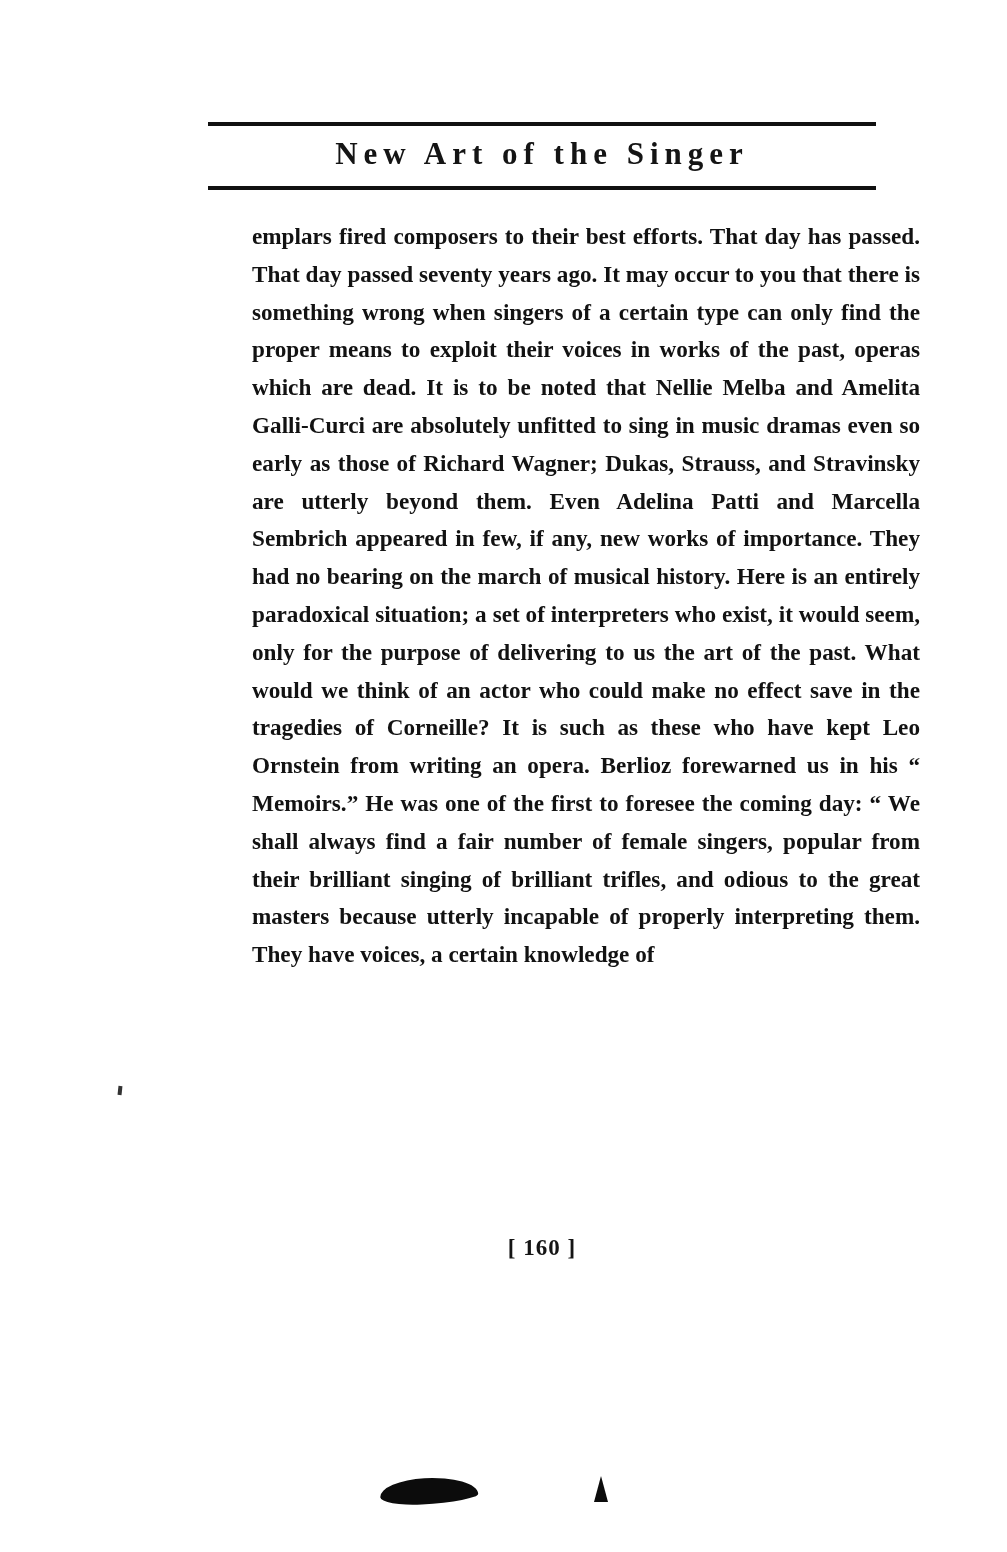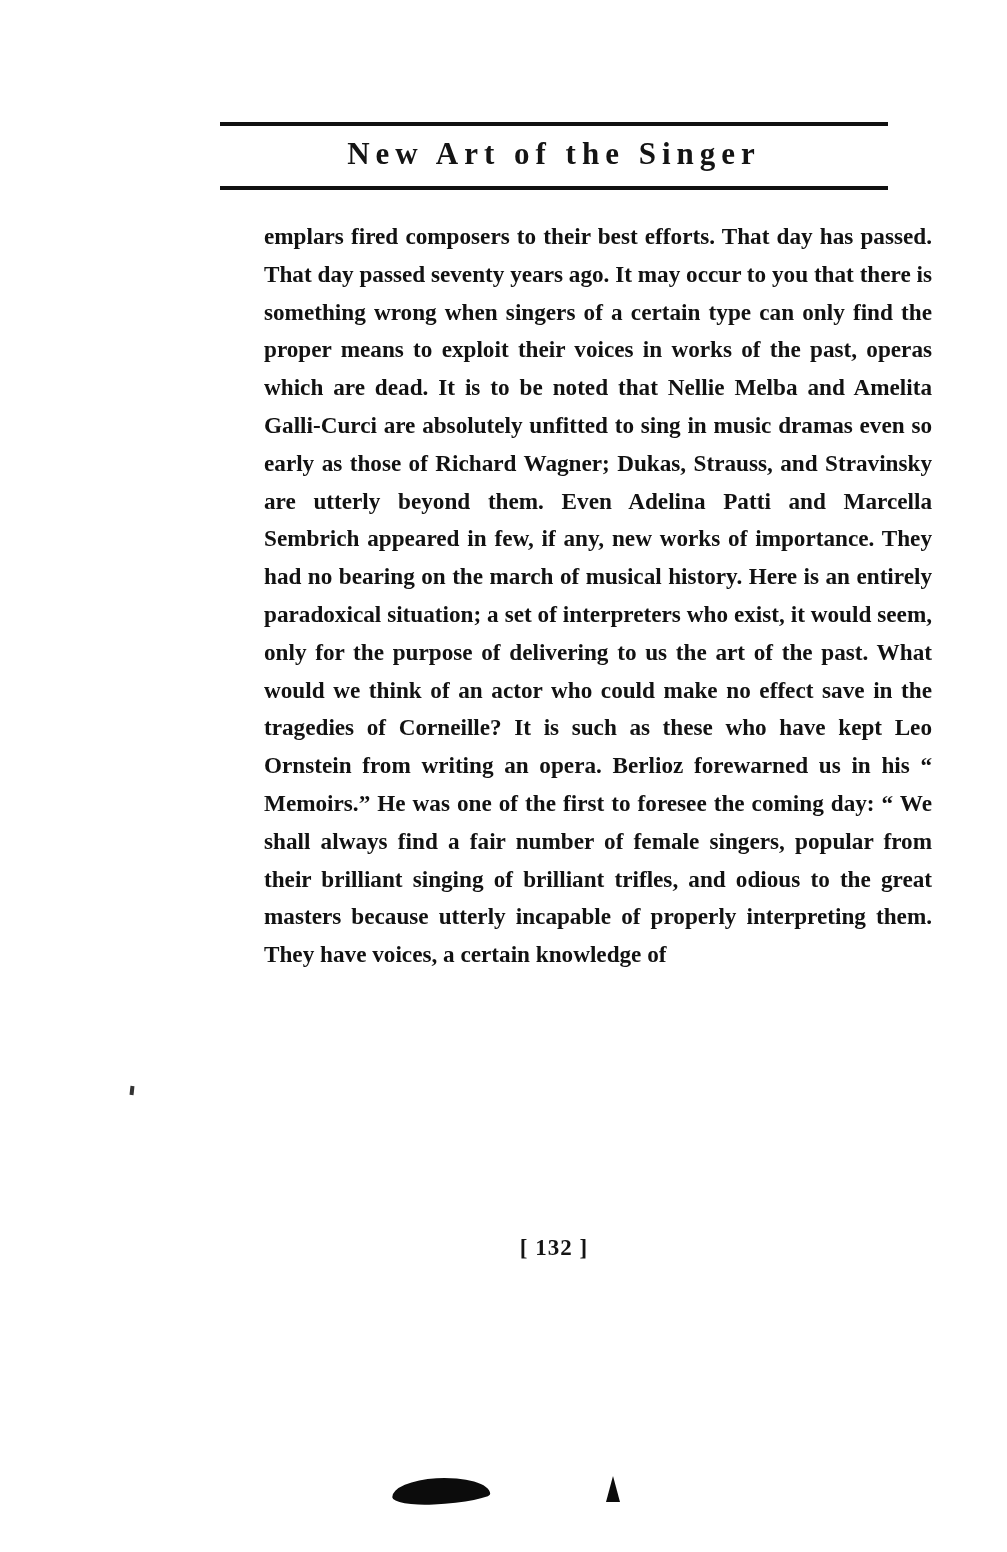--- a/index.html
+++ b/index.html
@@ -10,21 +10,21 @@
   body {
     width: 1007px;
     height: 1552px;
     position: relative;
     font-family: "Liberation Serif", serif;
     color: #1a1a1a;
   }
 
   .page {
     position: absolute;
-    left: 12px;
+    left: 0;
     top: 0;
     width: 927px;
     height: 1552px;
     overflow: hidden;
   }
 
   .header-block {
     position: absolute;
     left: 208px;
     top: 122px;
@@ -121,19 +121,19 @@
   <div class="header-block">
     <div class="rule-top"></div>
     <div class="running-head">New  Art  of  the  Singer</div>
     <div class="rule-bottom"></div>
   </div>
 
   <div class="body-text">
     <p>emplars fired composers to their best efforts. That day has passed. That day passed seventy years ago. It may occur to you that there is something wrong when singers of a certain type can only find the proper means to exploit their voices in works of the past, operas which are dead. It is to be noted that Nellie Melba and Amelita Galli-Curci are absolutely unfitted to sing in music dramas even so early as those of Richard Wagner; Dukas, Strauss, and Stravinsky are utterly beyond them. Even Adelina Patti and Marcella Sembrich appeared in few, if any, new works of importance. They had no bearing on the march of musical history. Here is an entirely paradoxical situation; a set of interpreters who exist, it would seem, only for the purpose of delivering to us the art of the past. What would we think of an actor who could make no effect save in the tragedies of Corneille? It is such as these who have kept Leo Ornstein from writing an opera. Berlioz forewarned us in his “ Memoirs.” He was one of the first to foresee the coming day: “ We shall always find a fair number of female singers, popular from their brilliant singing of brilliant trifles, and odious to the great masters because utterly incapable of properly interpreting them. They have voices, a certain knowledge of</p>
   </div>
 
-  <div class="folio">[ 132 ]</div>
+  <div class="folio">[ 160 ]</div>
 
   <div class="stray-mark"></div>
   <div class="smudge-a"></div>
   <div class="smudge-b"></div>
 
 </div>
 
 </body></html>

